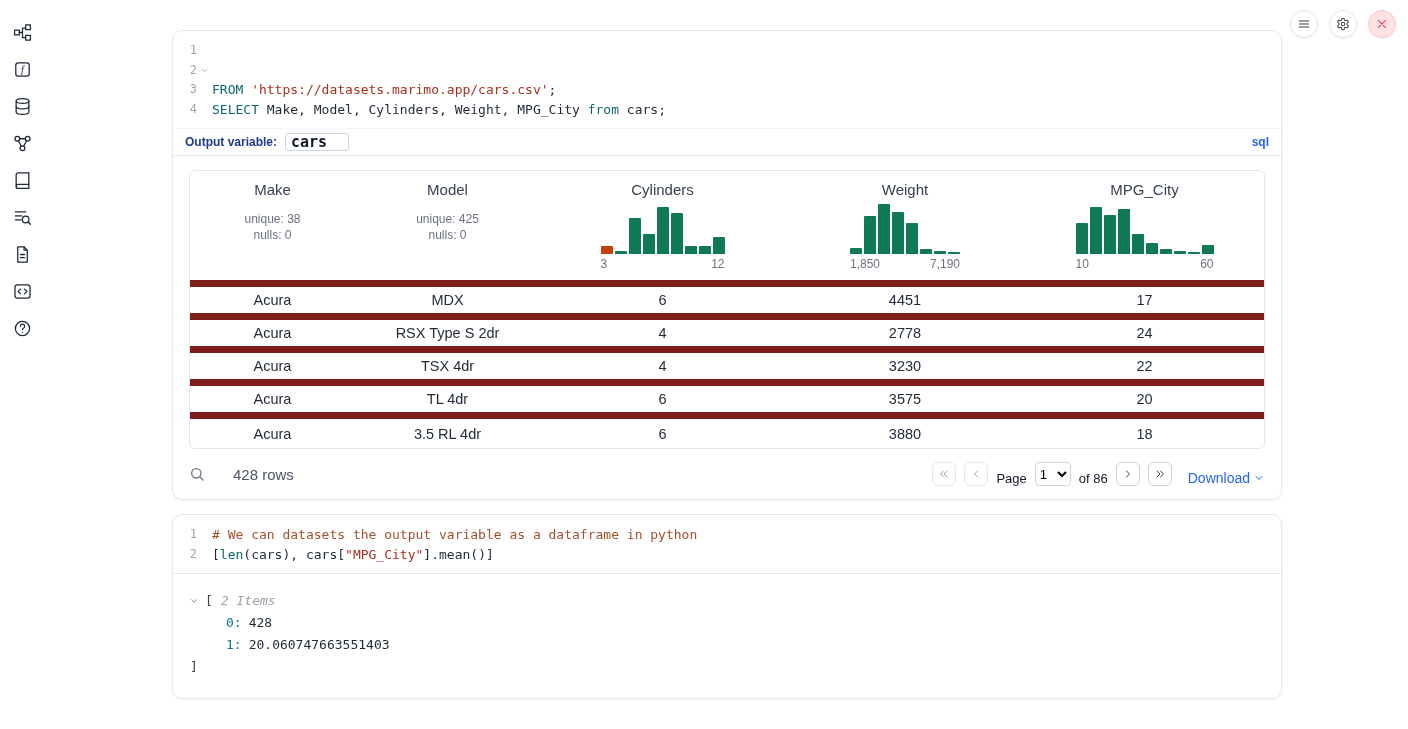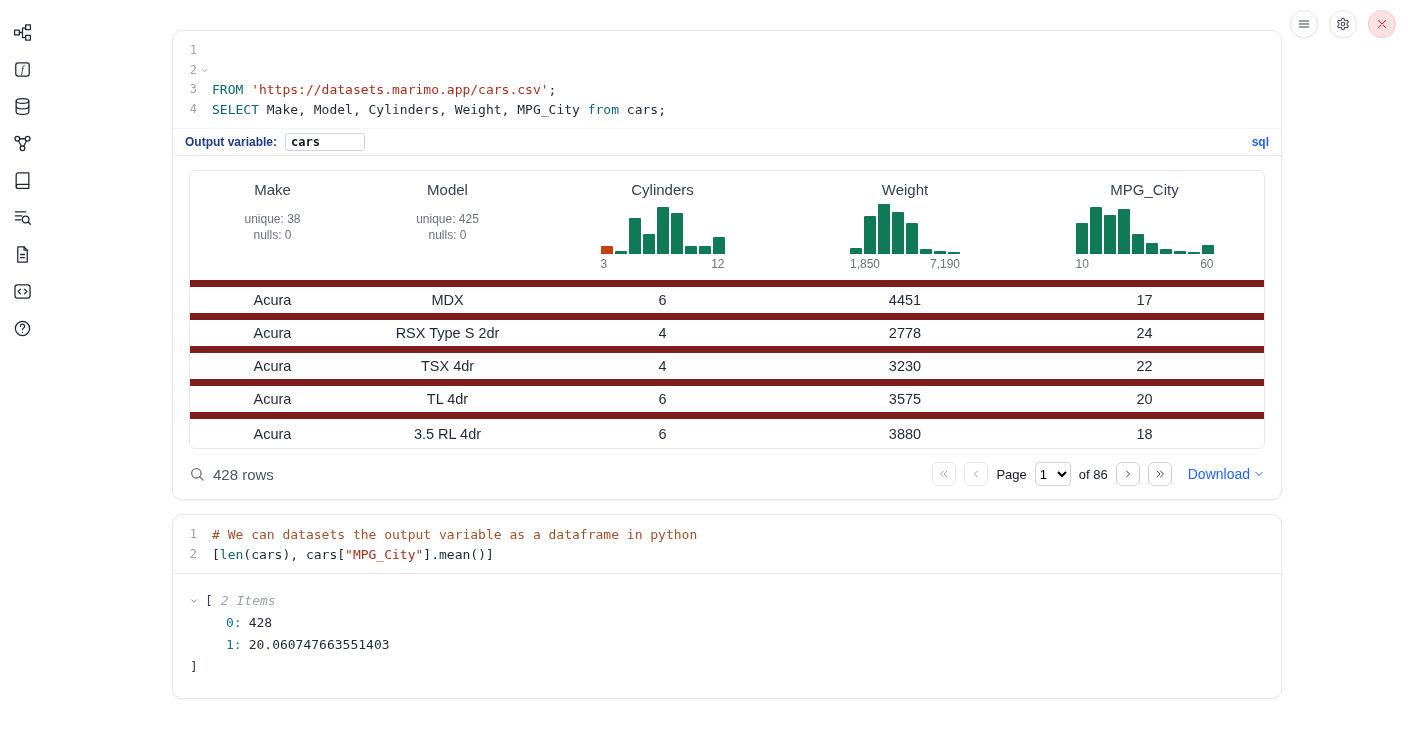--- a/index.html
+++ b/index.html
@@ -31,44 +31,44 @@
   .code-text{white-space:pre}
   .tok-plain{color:#1f2937}
   .tok-keyword{color:var(--keyword,#0e6674)}
   .tok-comment{color:var(--comment,#a0522d)}
   .tok-string{color:var(--string,#a5301f)}
   .tok-builtin{color:var(--builtin,#0e6674)}
 
   
   .outvar-row{display:flex;align-items:center;height:28px;border-top:1px solid #f1f5f9;border-bottom:1px solid #e5e7eb;padding:0 12px}
   .outvar-label{font-size:12px;font-weight:700;color:var(--outvar-blue,#1e3a8a)}
-  .outvar-input{margin-left:8px;width:80px;height:18px;border:1px solid #cbd5e1;border-radius:3px;font-family:"DejaVu Sans Mono",monospace;font-size:12px;font-weight:700;color:#111827;padding:0 5px;outline:none}
+  .outvar-input{margin-left:8px;width:64px;height:18px;border:1px solid #cbd5e1;border-radius:3px;font-family:"DejaVu Sans Mono",monospace;font-size:15px;font-weight:700;color:#111827;padding:0 5px;outline:none}
   .lang-badge{margin-left:auto;font-size:12px;font-weight:600;color:var(--link-blue,#2563eb)}
 
   
   .table-wrap{padding:14px 16px 0}
   .table-border{border:1px solid #e5e7eb;border-radius:6px;overflow:hidden}
   table{width:100%;border-collapse:collapse}
   th,td{text-align:center;padding:0 8px}
   th{vertical-align:top;padding-top:10px;padding-bottom:8px;font-weight:400;cursor:pointer}
   .col-label{font-size:15px;color:#374151}
   .col-meta{margin-top:13px;font-size:12px;color:#6b7280;line-height:16px}
   .hist{margin-top:6px;display:inline-block}
   .hist-bars{display:flex;align-items:flex-end;gap:2px;height:50px}
   .hist-bar{width:12px;border-radius:1px 1px 0 0}
   .hist-axis{display:flex;justify-content:space-between;font-size:12px;color:#6b7280;margin-top:3px}
   td{height:33px;border-top:7px solid #7f1d1d;font-size:14.5px;color:#1f2937}
 
   
   .table-footer{display:flex;align-items:center;height:50px;padding:0 16px}
-  .foot-left{display:flex;align-items:center;gap:8px}
+  .foot-left{display:flex;align-items:center;gap:28px}
   .search-btn{display:flex;cursor:pointer}
   .search-btn svg{width:16px;height:16px;stroke:#6b7280;fill:none;stroke-width:2;stroke-linecap:round}
   .row-count{font-size:15px;color:#4b5563}
-  .foot-right{margin-left:auto;display:flex;align-items:center;gap:8px}
+  .foot-right{margin-left:auto;display:flex;align-items:flex-end;gap:8px}
   .page-btn{width:24px;height:24px;border:1px solid #e5e7eb;border-radius:6px;background:#fff;display:flex;align-items:center;justify-content:center;color:#9ca3af;cursor:pointer}
   .page-btn svg{width:12px;height:12px;stroke:currentColor;stroke-width:2;fill:none;stroke-linecap:round;stroke-linejoin:round}
   .page-btn.enabled{color:#374151;border-color:#cbd5e1}
   .page-label{font-size:13px;color:#111827}
   .page-select{height:24px;min-width:36px;border:1px solid #d1d5db;border-radius:4px;font-size:13px;background:#fff;font-family:"Liberation Sans",sans-serif}
   .download{display:flex;align-items:center;gap:3px;color:var(--link-blue,#2563eb);font-size:14px;font-weight:500;margin-left:8px;cursor:pointer;text-decoration:none}
   .download svg{width:12px;height:12px;stroke:var(--link-blue,#2563eb);stroke-width:2;fill:none;stroke-linecap:round;stroke-linejoin:round}
 
   
   .py-output{padding:16px 16px 20px;border-top:1px solid #e5e7eb;font-family:"DejaVu Sans Mono",monospace;font-size:13px;color:#1f2937}

